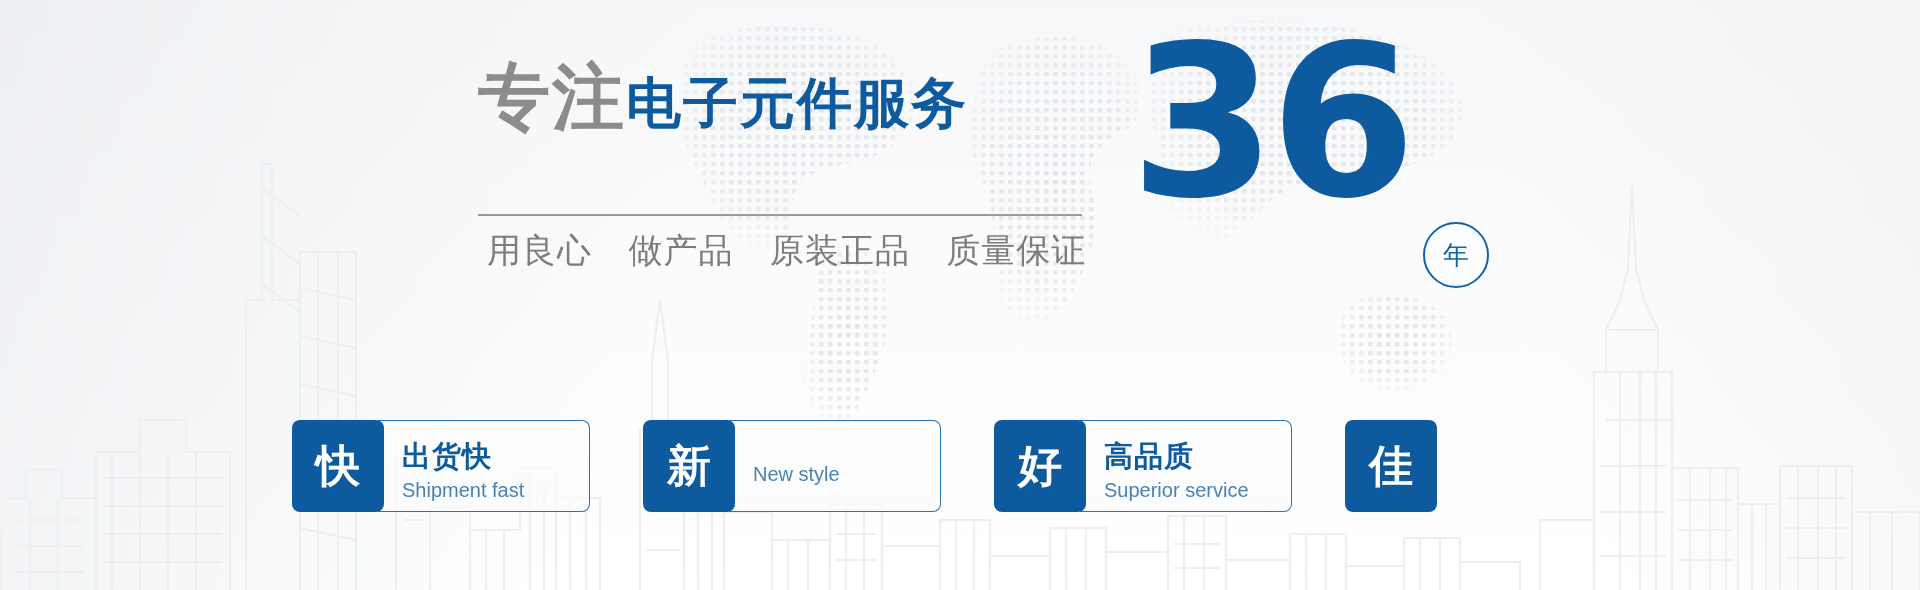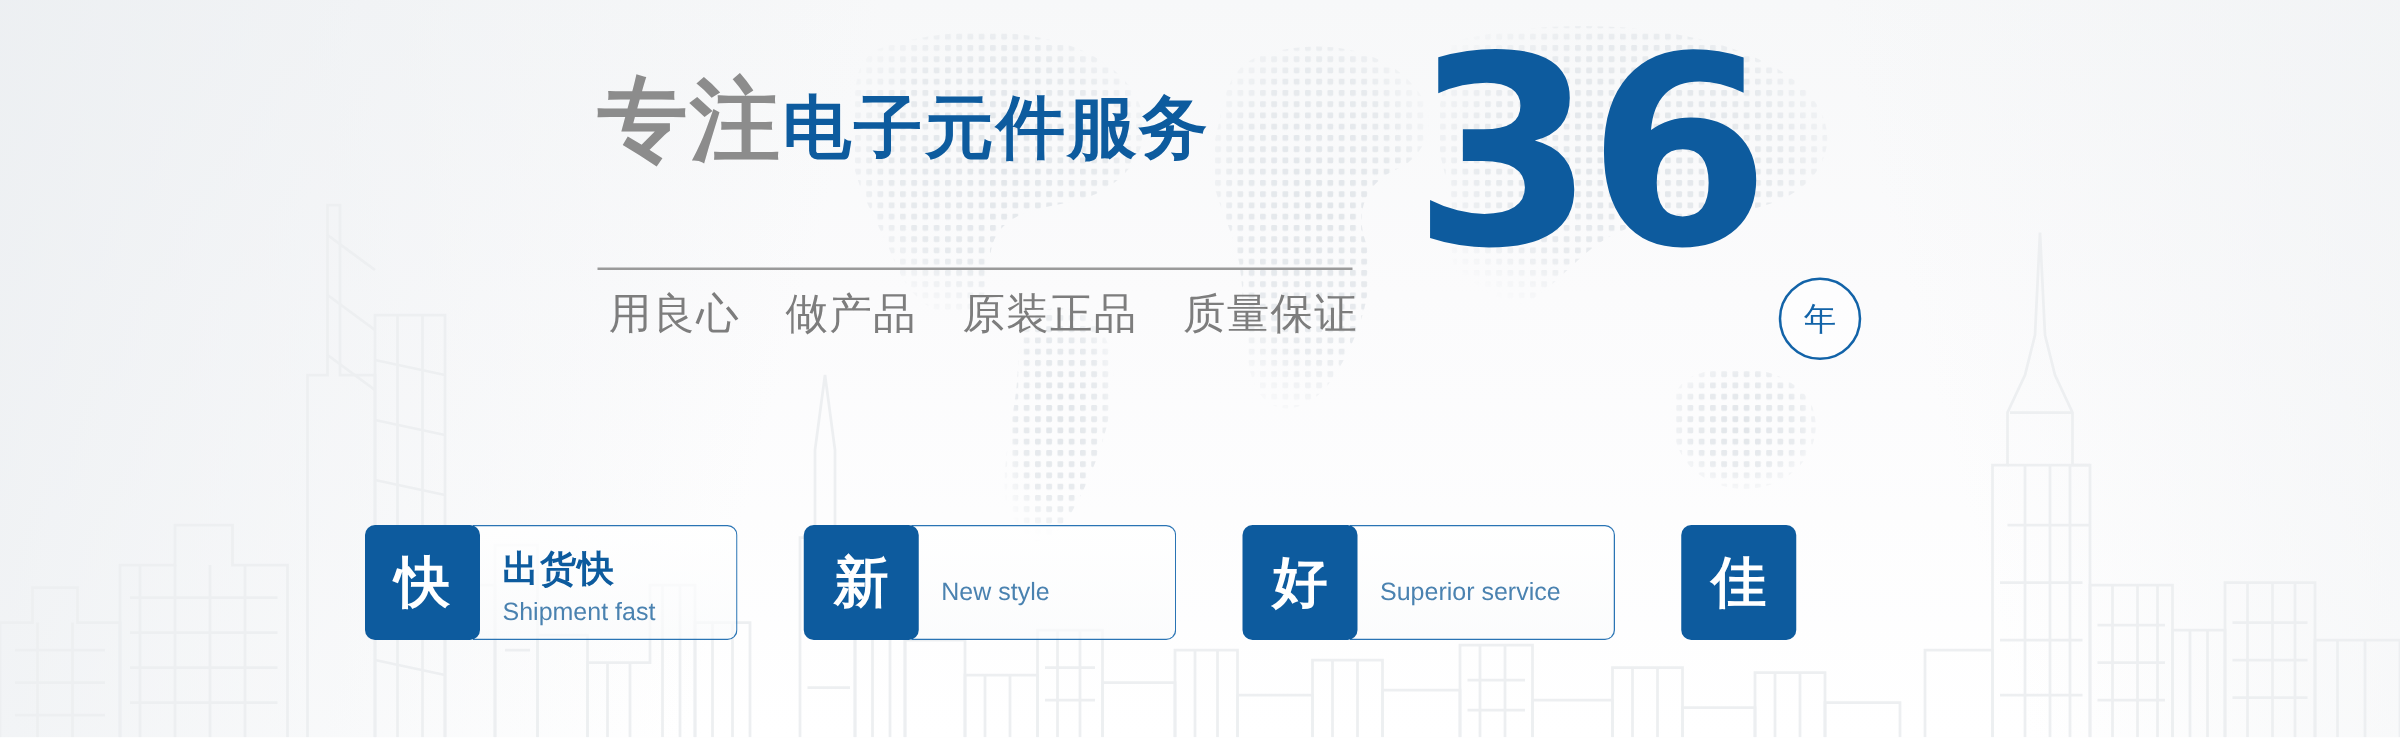--- a/index.html
+++ b/index.html
@@ -315,20 +315,21 @@
       <div class="card">
         <div class="card-badge">新</div>
         <div class="card-body">
           <div class="card-en">New style</div>
         </div>
       </div>
 
       <div class="card">
         <div class="card-badge">好</div>
         <div class="card-body">
+          <div class="card-cn">高品质</div>
           <div class="card-en">Superior service</div>
         </div>
       </div>
 
       <div class="card">
         <div class="card-badge">佳</div>
       </div>
 
     </div>
   </div>

